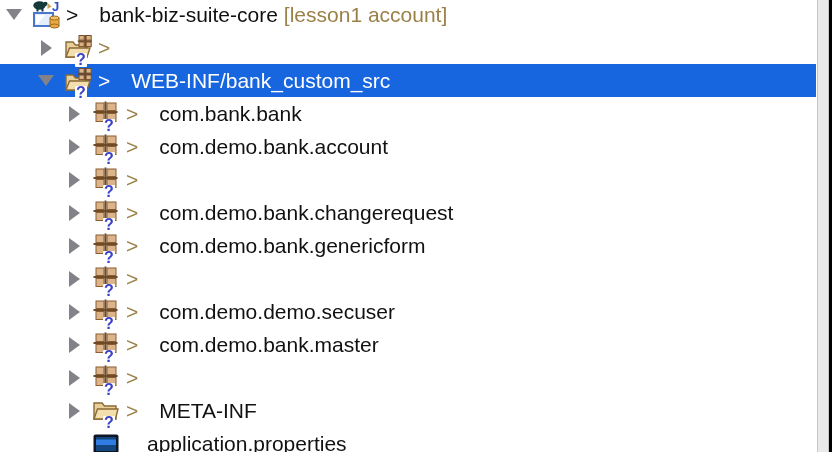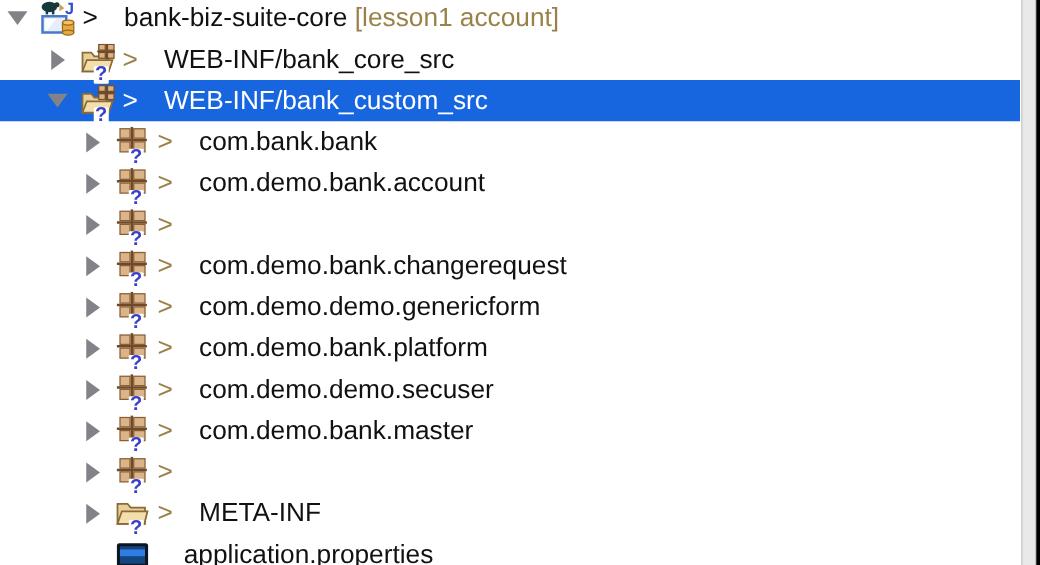--- a/index.html
+++ b/index.html
@@ -78,21 +78,20 @@
       <rect x="22" y="0.5" width="5.2" height="4.6" fill="#d9b286" stroke="#7a4f28"></rect>
       <rect x="15" y="7" width="5.2" height="4.6" fill="#d9b286" stroke="#7a4f28"></rect>
       <rect x="22" y="7" width="5.2" height="4.6" fill="#d9b286" stroke="#7a4f28"></rect>
       <rect x="13.8" y="5.3" width="14.2" height="1.6" fill="#6e4a26"></rect>
       <rect x="20.5" y="0" width="1.6" height="12.5" fill="#6e4a26"></rect>
     </g>
   </svg>
 <span class="qmark">?</span>
         </span>
     <span class="git">&gt;</span>
-    <span class="label">WEB-INF/bank_core_src</span>
 
   </div>
       <div class="row level1 selected">
     <span class="twist expanded"></span>
     <span class="icon">
   <svg width="28" height="26" viewBox="0 0 28 26" aria-hidden="true">
     <path d="M2 7 L9 7 L11.5 10 L23 10 L23 22 L2 22 Z" fill="#e9cf9a" stroke="#8a6a35" stroke-width="1.4"></path>
     <path d="M2 22 L5.5 13 L26 13 L23 22 Z" fill="#f3dfae" stroke="#8a6a35" stroke-width="1.4"></path>
     <g>
       <rect x="15" y="0.5" width="5.2" height="4.6" fill="#d9b286" stroke="#7a4f28"></rect>
@@ -183,38 +182,37 @@
     <rect x="3" y="2" width="8" height="7.5" fill="#dcb489" stroke="#8a5d33"></rect>
     <rect x="14" y="2" width="9" height="7.5" fill="#dcb489" stroke="#8a5d33"></rect>
     <rect x="3" y="12.5" width="8" height="8" fill="#dcb489" stroke="#8a5d33"></rect>
     <rect x="14" y="12.5" width="9" height="8" fill="#dcb489" stroke="#8a5d33"></rect>
     <rect x="0.5" y="10" width="24" height="2" fill="#6e4a26"></rect>
     <rect x="11.5" y="0.5" width="2" height="22.5" fill="#6e4a26"></rect>
   </svg>
 <span class="qmark">?</span>
         </span>
     <span class="git">&gt;</span>
-    <span class="label">com.demo.demo.genericform</span>
-
-  </div>
-      <div class="row level2">
-    <span class="twist collapsed"></span>
-    <span class="icon">
-  <svg width="26" height="26" viewBox="0 0 26 26" aria-hidden="true">
-    <rect x="3" y="2" width="8" height="7.5" fill="#dcb489" stroke="#8a5d33"></rect>
-    <rect x="14" y="2" width="9" height="7.5" fill="#dcb489" stroke="#8a5d33"></rect>
-    <rect x="3" y="12.5" width="8" height="8" fill="#dcb489" stroke="#8a5d33"></rect>
-    <rect x="14" y="12.5" width="9" height="8" fill="#dcb489" stroke="#8a5d33"></rect>
-    <rect x="0.5" y="10" width="24" height="2" fill="#6e4a26"></rect>
-    <rect x="11.5" y="0.5" width="2" height="22.5" fill="#6e4a26"></rect>
-  </svg>
-<span class="qmark">?</span>
-        </span>
-    <span class="git">&gt;</span>
-    <span class="label">com.demo.bank.platform</span>
+    <span class="label">com.demo.bank.genericform</span>
+
+  </div>
+      <div class="row level2">
+    <span class="twist collapsed"></span>
+    <span class="icon">
+  <svg width="26" height="26" viewBox="0 0 26 26" aria-hidden="true">
+    <rect x="3" y="2" width="8" height="7.5" fill="#dcb489" stroke="#8a5d33"></rect>
+    <rect x="14" y="2" width="9" height="7.5" fill="#dcb489" stroke="#8a5d33"></rect>
+    <rect x="3" y="12.5" width="8" height="8" fill="#dcb489" stroke="#8a5d33"></rect>
+    <rect x="14" y="12.5" width="9" height="8" fill="#dcb489" stroke="#8a5d33"></rect>
+    <rect x="0.5" y="10" width="24" height="2" fill="#6e4a26"></rect>
+    <rect x="11.5" y="0.5" width="2" height="22.5" fill="#6e4a26"></rect>
+  </svg>
+<span class="qmark">?</span>
+        </span>
+    <span class="git">&gt;</span>
 
   </div>
       <div class="row level2">
     <span class="twist collapsed"></span>
     <span class="icon">
   <svg width="26" height="26" viewBox="0 0 26 26" aria-hidden="true">
     <rect x="3" y="2" width="8" height="7.5" fill="#dcb489" stroke="#8a5d33"></rect>
     <rect x="14" y="2" width="9" height="7.5" fill="#dcb489" stroke="#8a5d33"></rect>
     <rect x="3" y="12.5" width="8" height="8" fill="#dcb489" stroke="#8a5d33"></rect>
     <rect x="14" y="12.5" width="9" height="8" fill="#dcb489" stroke="#8a5d33"></rect>

